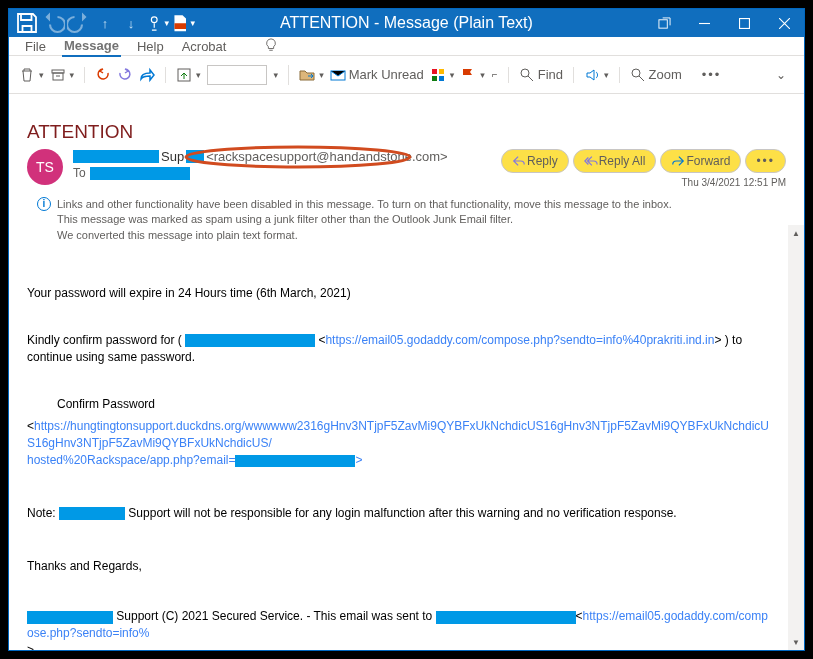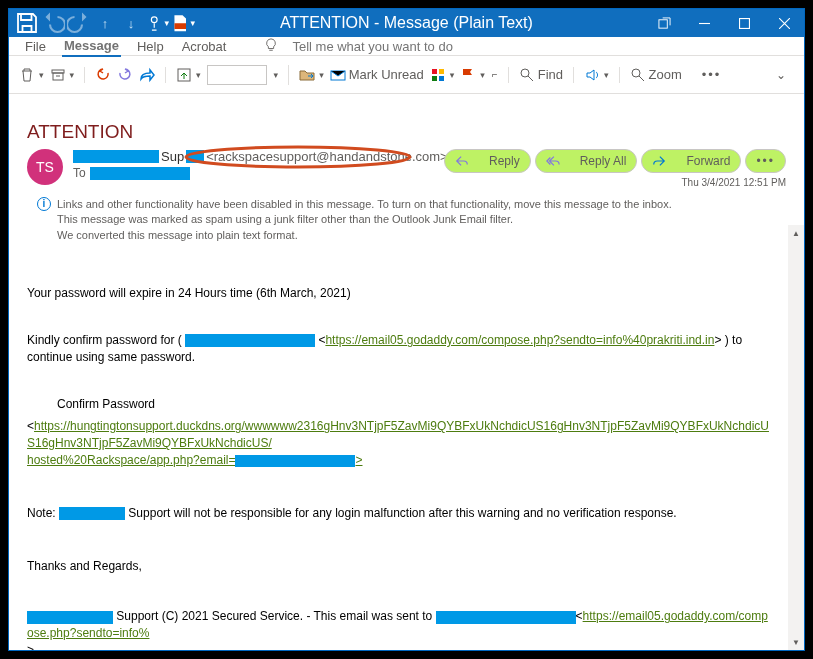--- a/index.html
+++ b/index.html
@@ -26,31 +26,31 @@
   .content{position:absolute;top:98px;left:0;right:0;bottom:0;padding:14px 18px 0 18px;overflow:hidden}
   .subj{font-size:19px;color:#7f1d1d;margin-bottom:6px}
   .hdr{display:flex;align-items:flex-start;gap:10px;position:relative}
   .avatar{width:36px;height:36px;border-radius:50%;background:#d1317b;color:#fff;display:flex;align-items:center;justify-content:center;font-size:14px}
   .frombox{flex:1;position:relative}
   .fromline{font-size:13px;color:#323130;display:flex;align-items:center;gap:2px}
   .redact{display:inline-block;background:#0099e6;height:13px;vertical-align:middle}
   .ellipse{position:absolute;top:-4px;left:110px}
   .toline{font-size:12px;color:#605e5c;display:flex;align-items:center;gap:4px;margin-top:2px}
   .rbtns{position:absolute;right:0;top:0;display:flex;gap:4px}
-  .rbtn{border:1px solid #c8c6c4;border-radius:12px;padding:4px 10px;display:flex;align-items:center;gap:20px;font-size:12px;color:#605e5c;background:#bef264}
+  .rbtn{border:1px solid #c8c6c4;border-radius:12px;padding:4px 10px;display:flex;align-items:center;gap:1px;font-size:12px;color:#605e5c;background:#fde047}
   .rbtn svg{width:14px;height:14px}
   .date{position:absolute;right:0;top:28px;font-size:10px;color:#605e5c}
   .banner{display:flex;align-items:flex-start;gap:6px;margin-top:12px;font-size:11px;color:#605e5c;line-height:1.4;padding-left:10px}
   .banner .iico{width:14px;height:14px;border-radius:50%;border:1px solid #0078d4;color:#0078d4;display:flex;align-items:center;justify-content:center;font-size:10px;font-weight:bold;flex-shrink:0}
   .scroll{position:absolute;right:0;top:216px;bottom:0;width:16px;background:#f3f2f1}
   .scroll .up{position:absolute;top:0;left:0;right:0;height:16px;display:flex;align-items:center;justify-content:center;font-size:8px;color:#605e5c}
   .scroll .dn{position:absolute;bottom:0;left:0;right:0;height:16px;display:flex;align-items:center;justify-content:center;font-size:8px;color:#605e5c}
   .body{font-size:12px;color:#000;margin-top:18px;line-height:1.4;padding-right:16px}
   .body p{margin-bottom:6px}
-  .lk{color:#4d7c0f;text-decoration:underline;word-break:break-all}
+  .lk{color:#3b82f6;word-break:break-all}
   .crop{width:813px;height:659px;position:relative}
   .blk{display:inline-block;background:#0099e6;height:13px;vertical-align:middle}
 </style>
 </head>
 <body>
 
 <div class="crop">
 <div class="shell">
 
   <div class="titlebar">
@@ -117,21 +117,20 @@
 
   <div class="menubar">
     <span class="m">File</span>
     <span class="m act">Message</span>
     <span class="m">Help</span>
     <span class="m">Acrobat</span>
     <span style="width:8px"></span>
     <span class="bulb"><svg width="14" height="14" viewBox="0 0 16 16">
             <path fill="none" stroke="#605e5c" d="M8 1a5 5 0 0 1 3 9v2H5v-2a5 5 0 0 1 3-9zM6 14h4"></path>
           </svg></span>
-    <input placeholder="Tell me what you want to do" style="">
   </div>
 
   <div class="ribbon">
     <div class="rg">
       <span class="rb">
             <svg viewBox="0 0 16 16">
               <path fill="none" stroke="#605e5c" d="M3 4h10M5 4V2h6v2M4 4l1 10h6l1-10"></path>
             </svg>
             <span class="dd">▾</span>
           </span>

